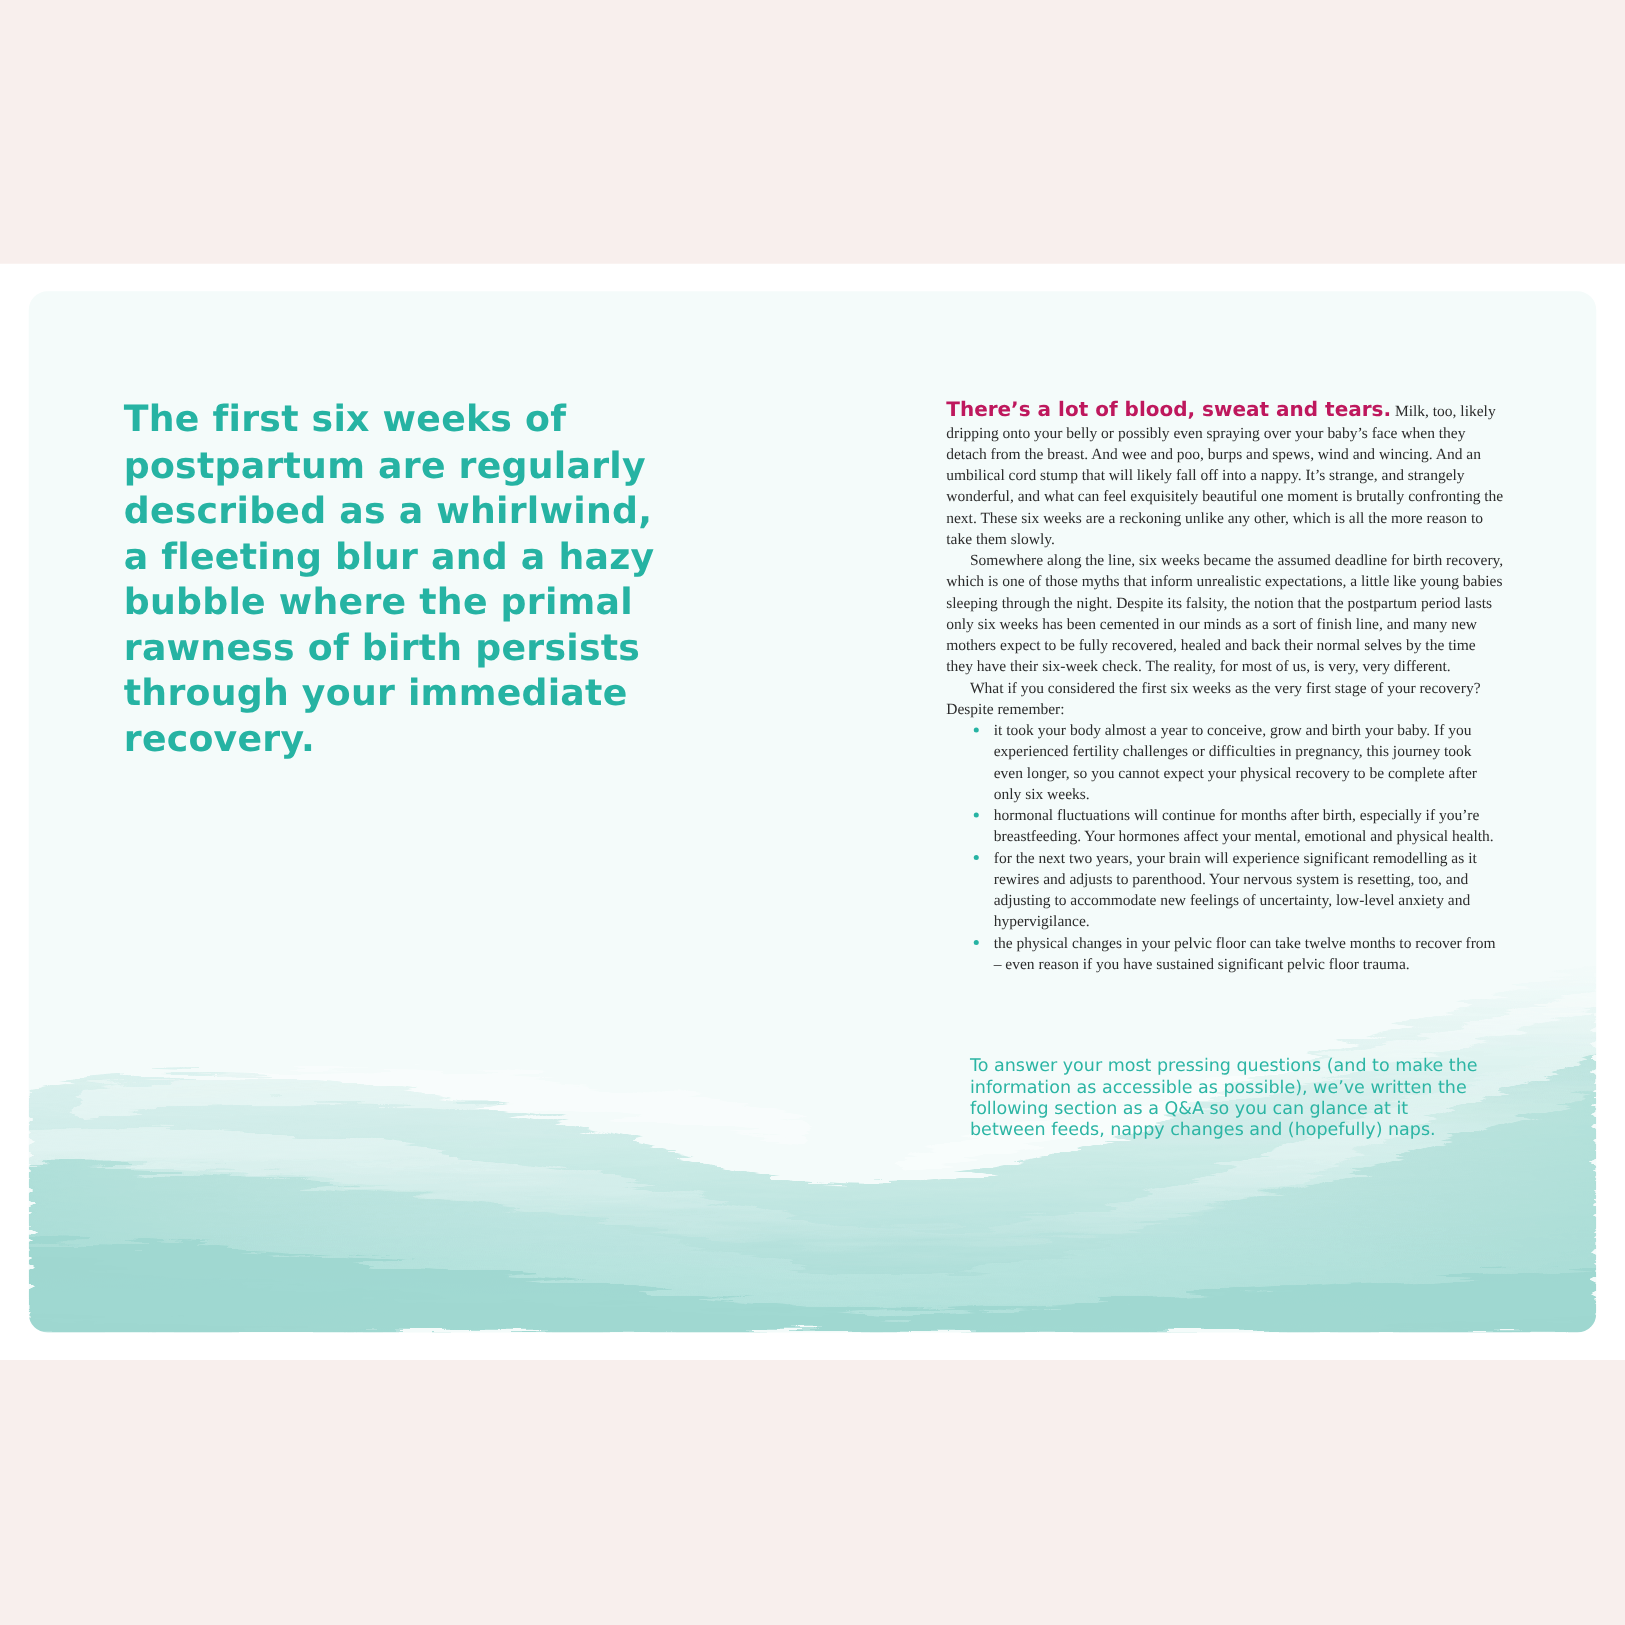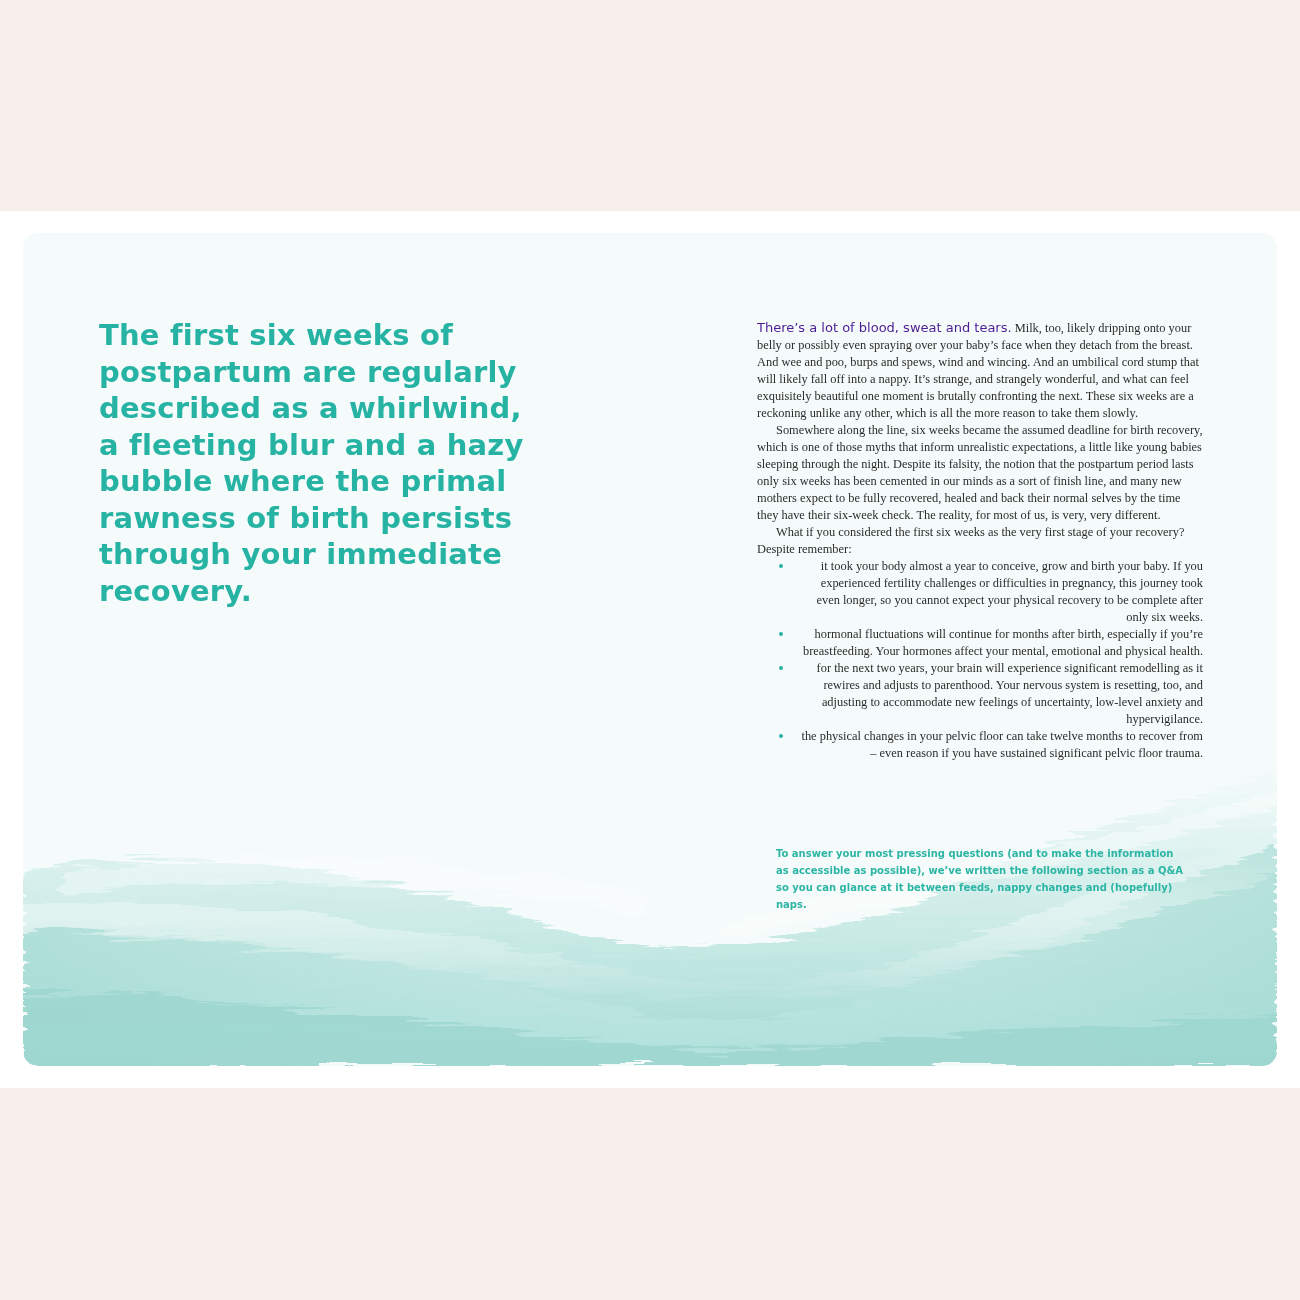--- a/index.html
+++ b/index.html
@@ -37,37 +37,37 @@
     .column {
       position: absolute; left: 734px; top: 86px; width: 446px;
       font-size: 12.4px;
       line-height: 17px;
       color: #2c2c2c;
     }
     .column p { margin: 0; text-align: left; }
     .column p.indent { text-indent: 19px; }
     .lead-in {
       font-family: "DejaVu Sans", sans-serif;
-      font-weight: normal;
-      font-size: 13px;
-      color: #4c1d95;
+      font-weight: bold;
+      font-size: 16px;
+      color: #be185d;
     }
     .bullets { list-style: none; margin: 0; padding: 0 0 0 38px; }
-    .bullets li { position: relative; text-align: right; }
+    .bullets li { position: relative; }
     .bullet-dot {
       position: absolute; left: -16px; top: 6px;
       width: 4px; height: 4px; border-radius: 50%;
       background: #26b3a3;
     }
     .closing {
       position: absolute; left: 753px; top: 612px; width: 410px;
       margin: 0;
       font-family: "DejaVu Sans", sans-serif;
-      font-weight: bold;
-      font-size: 10px;
+      font-weight: normal;
+      font-size: 14px;
       line-height: 17px;
       color: #2cb5a4;
     }
   </style>
 </head>
 <body>
 
 <div class="paper-band"></div>
 
 <div class="spread">

